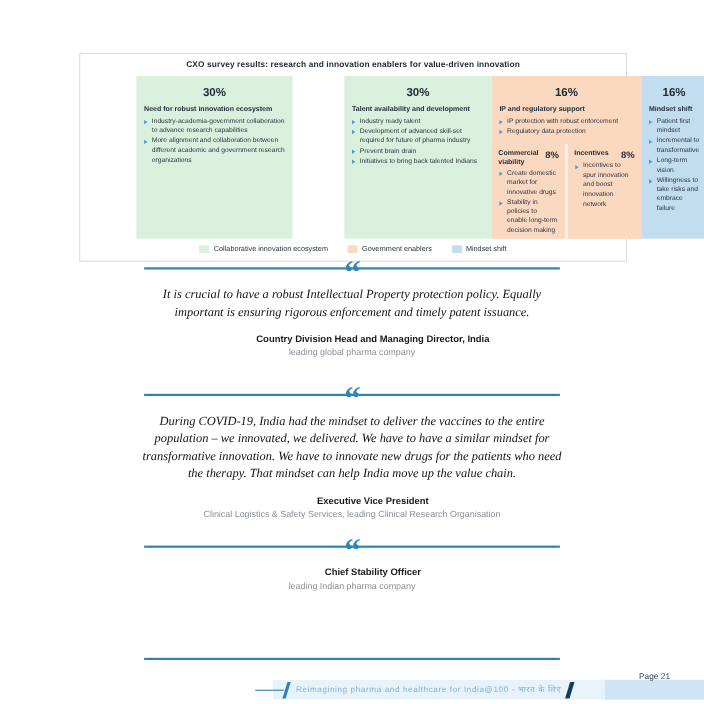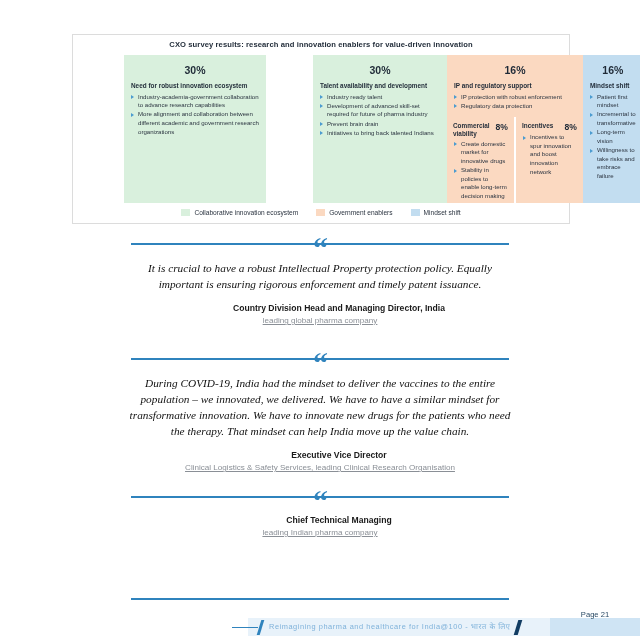--- a/index.html
+++ b/index.html
@@ -7,21 +7,21 @@
     width:640px;height:640px;overflow:hidden;
     background:#ffffff;
     font-family:"Liberation Sans", sans-serif;
     color:#1a1a1a;
     position:relative;
   }
 
   
   #chart-card{
     position:absolute;
-    left:72px; top:34px; width:498px; height:190px;
+    left:72px; top:48px; width:498px; height:190px;
     background:#ffffff;
     border:1px solid #dcdcdc;
     box-sizing:border-box;
   }
   #chart-title{
     height:19px; line-height:19px;
     text-align:center;
     font-size:7.6px; font-weight:bold;
     letter-spacing:.1px;
     color:#1f2a37;
@@ -116,21 +116,21 @@
     font-style:italic;font-weight:normal;
     font-size:11.3px;line-height:1.42;
     color:#111111;
   }
   .quote-author{
     margin-top:11px;text-align:center;
     font-size:8.6px;font-weight:bold;color:#1a1a1a;padding-left:38px;
   }
   .quote-org{
     margin-top:3px;text-align:center;
-    font-size:8.1px;color:#8a8f96;text-decoration:underline;
+    font-size:8.1px;color:#8a8f96;
   }
   .bottom-rule{
     position:absolute;left:131px;right:131px;
     height:1.6px;background:#2f83bd;
   }
 
   
   #footer{position:absolute;left:0;bottom:0;width:640px;height:26px;}
   #footer-bar{
     position:absolute;left:248px;right:0;bottom:4px;height:18px;
@@ -272,30 +272,30 @@
   <div class="quote-author">Country Division Head and Managing Director, India</div>
   <div class="quote-org">leading global pharma company</div>
 </div>
 
 <div class="quote-block" style="top:350px;">
   <div class="rule-row">
     <span class="rule-line"></span>
     <span class="quote-glyph">“</span>
   </div>
   <div class="quote-text" style="width:384px;">During COVID-19, India had the mindset to deliver the vaccines to the entire population – we innovated, we delivered. We have to have a similar mindset for transformative innovation. We have to innovate new drugs for the patients who need the therapy. That mindset can help India move up the value chain.</div>
-  <div class="quote-author">Executive Vice Director</div>
+  <div class="quote-author">Executive Vice President</div>
   <div class="quote-org">Clinical Logistics &amp; Safety Services, leading Clinical Research Organisation</div>
 </div>
 
 <div class="quote-block" style="top:488px;">
   <div class="rule-row">
     <span class="rule-line"></span>
     <span class="quote-glyph">“</span>
   </div>
-  <div class="quote-author">Chief Technical Managing</div>
+  <div class="quote-author">Chief Stability Officer</div>
   <div class="quote-org">leading Indian pharma company</div>
 </div>
 
 <div class="bottom-rule" style="top:598px;"></div>
 
 <div id="footer">
   <div id="footer-bar"></div>
   <div id="footer-lead"></div>
   <div id="footer-slash1"></div>
   <div id="footer-text">Reimagining pharma and healthcare for India@100 - भारत के लिए</div>

